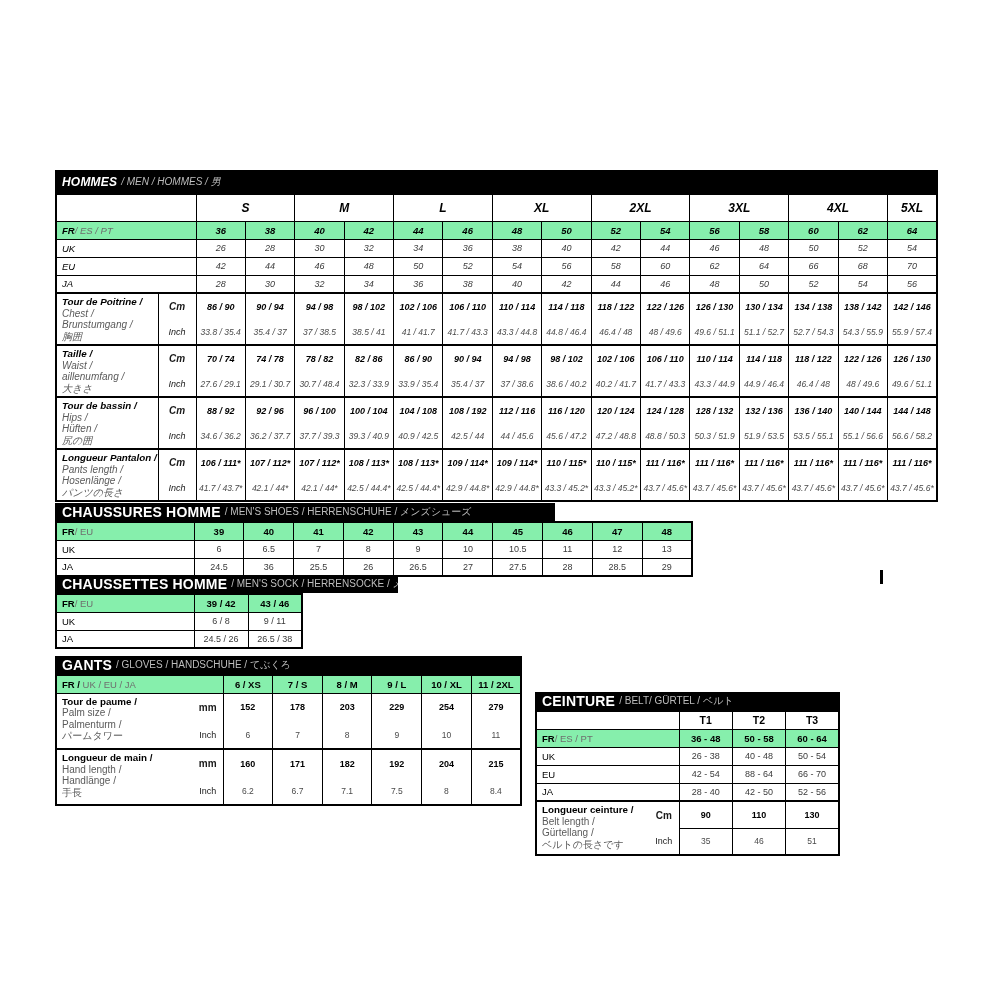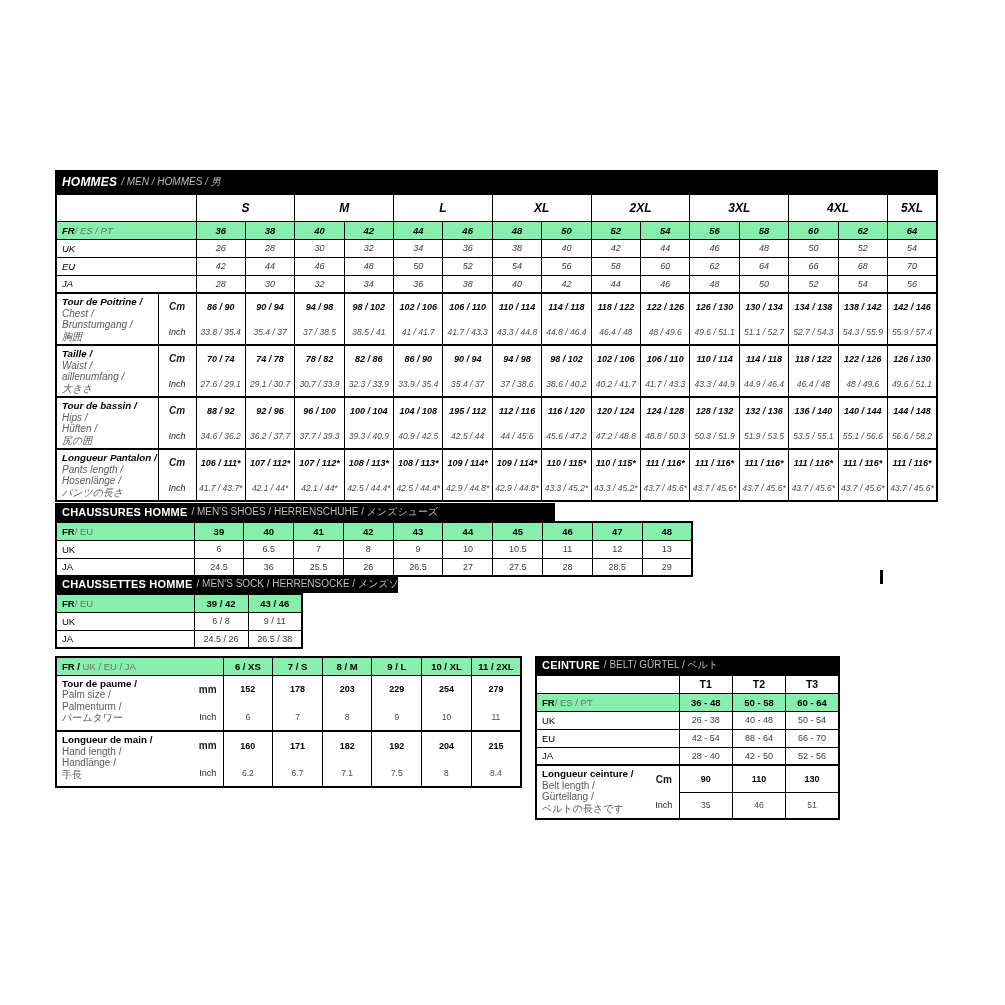--- a/index.html
+++ b/index.html
@@ -5,21 +5,21 @@
   html,body{margin:0;padding:0;}
   body{
     width:1005px;height:1005px;background:#fff;position:relative;
     font-family:"Liberation Sans", sans-serif;color:#000;
   }
   .sec{position:absolute;}
   .bar{
     background:#000;color:#fff;display:flex;align-items:center;
     padding-left:7px;box-sizing:border-box;white-space:nowrap;overflow:hidden;
   }
-  .bar-main{font-weight:bold;font-size:11px;letter-spacing:.2px;}
+  .bar-main{font-weight:bold;font-size:14px;letter-spacing:.2px;}
   .bar-lg .bar-main{font-size:12px;}
   .bar-rest{color:#bdbdbd;font-weight:normal;font-size:10px;margin-left:4px;}
   table{border-collapse:collapse;table-layout:fixed;border:2px solid #000;background:#fff;}
   td{
     border:1px solid #000;text-align:center;vertical-align:middle;
     overflow:hidden;white-space:nowrap;padding:0;box-sizing:border-box;
   }
   tr.sub1 td{border-bottom:none;}
   tr.sub2 td{border-top:none;}
   tr.gtop td{border-top:2px solid #000;}
@@ -219,21 +219,21 @@
           <td class="cmv">110 / 114</td>
           <td class="cmv">114 / 118</td>
           <td class="cmv">118 / 122</td>
           <td class="cmv">122 / 126</td>
           <td class="cmv">126 / 130</td>
         </tr>
         <tr class="sub2" style="height:26px">
           <td class="unit">Inch</td>
           <td class="inv">27.6 / 29.1</td>
           <td class="inv">29.1 / 30.7</td>
-          <td class="inv">30.7 / 33.9</td>
+          <td class="inv">30.7 / 48.4</td>
           <td class="inv">32.3 / 33.9</td>
           <td class="inv">33.9 / 35.4</td>
           <td class="inv">35.4 / 37</td>
           <td class="inv">37 / 38.6</td>
           <td class="inv">38.6 / 40.2</td>
           <td class="inv">40.2 / 41.7</td>
           <td class="inv">41.7 / 43.3</td>
           <td class="inv">43.3 / 44.9</td>
           <td class="inv">44.9 / 46.4</td>
           <td class="inv">46.4 / 48</td>
@@ -246,21 +246,21 @@
             <div class="gl">Hips /</div>
             <div class="gl">Hüften /</div>
             <div class="gl">尻の囲</div>
           </td>
           <td class="unit ub">Cm</td>
           <td class="cmv">88 / 92</td>
           <td class="cmv">92 / 96</td>
           <td class="cmv">96 / 100</td>
           <td class="cmv">100 / 104</td>
           <td class="cmv">104 / 108</td>
-          <td class="cmv">195 / 112</td>
+          <td class="cmv">108 / 192</td>
           <td class="cmv">112 / 116</td>
           <td class="cmv">116 / 120</td>
           <td class="cmv">120 / 124</td>
           <td class="cmv">124 / 128</td>
           <td class="cmv">128 / 132</td>
           <td class="cmv">132 / 136</td>
           <td class="cmv">136 / 140</td>
           <td class="cmv">140 / 144</td>
           <td class="cmv">144 / 148</td>
         </tr>
@@ -413,20 +413,24 @@
         </tr>
         <tr style="height:18px">
           <td class="lab" colspan="1">JA</td>
           <td class="v">24.5 / 26</td>
           <td class="v">26.5 / 38</td>
         </tr>
       </tbody>
     </table>
   </div>
 <div class="sec" id="sec-gloves" style="left:55px;top:656px;">
+    <div class="bar" style="width:467px;height:18px">
+      <span class="bar-main">GANTS</span>
+      <span class="bar-rest">/ GLOVES / HANDSCHUHE / てぶくろ</span>
+    </div>
     <table style="width:467px">
       <colgroup>
         <col style="width:137px">
         <col style="width:30px">
         <col>
         <col>
         <col>
         <col>
         <col>
         <col>
@@ -485,21 +489,21 @@
           <td class="inv">6.2</td>
           <td class="inv">6.7</td>
           <td class="inv">7.1</td>
           <td class="inv">7.5</td>
           <td class="inv">8</td>
           <td class="inv">8.4</td>
         </tr>
       </tbody>
     </table>
   </div>
-<div class="sec" id="sec-belt" style="left:535px;top:656px;">
+<div class="sec" id="sec-belt" style="left:535px;top:692px;">
     <div class="bar" style="width:305px;height:18px">
       <span class="bar-main">CEINTURE</span>
       <span class="bar-rest">/ BELT/ GÜRTEL / ベルト</span>
     </div>
     <table style="width:305px">
       <colgroup>
         <col style="width:113px">
         <col style="width:30px">
         <col>
         <col>

